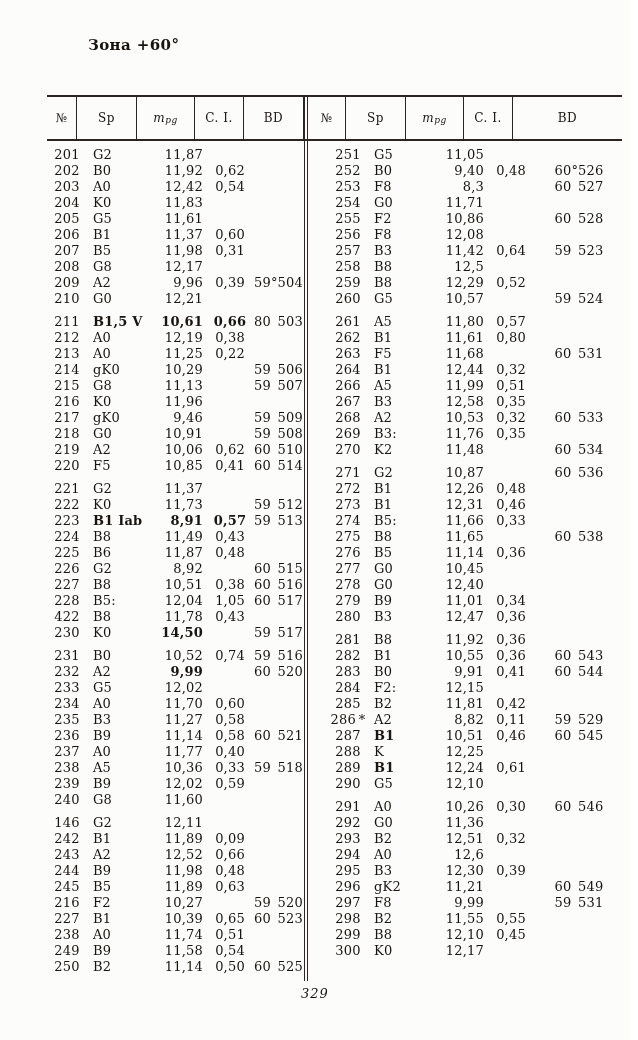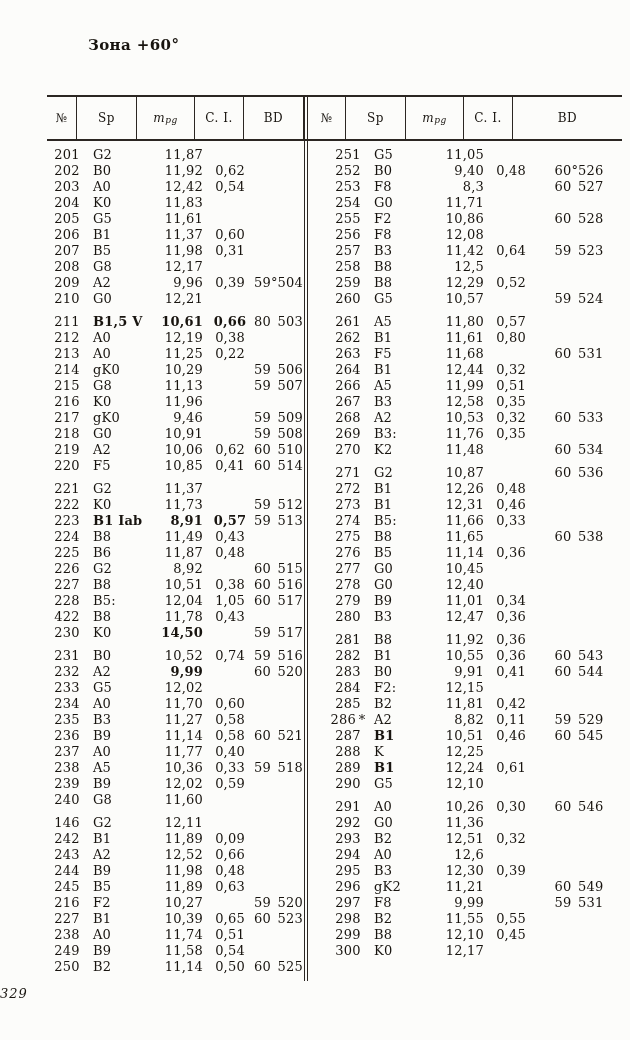--- a/index.html
+++ b/index.html
@@ -55,21 +55,21 @@
   .half.right .row{grid-template-columns:40px 64px 56px 46px 90px;}
   .cell{overflow:visible;}
   .c-no{text-align:center;}
   .c-sp{text-align:left;padding-left:6px;}
   .c-m{text-align:right;padding-right:4px;}
   .c-ci{text-align:center;}
   .c-bd{text-align:center;}
   .b{font-weight:bold;}
   .pageno{
     position:absolute;top:986px;left:0;width:100%;
-    font-style:italic;font-size:13px;letter-spacing:1px;
+    text-align:center;font-style:italic;font-size:13px;letter-spacing:1px;
   }
 </style>
 </head>
 <body>
 
 <div class="page">
   <div class="title">Зона +60°</div>
 
   <div class="table">
     <div class="vdivider"></div>

